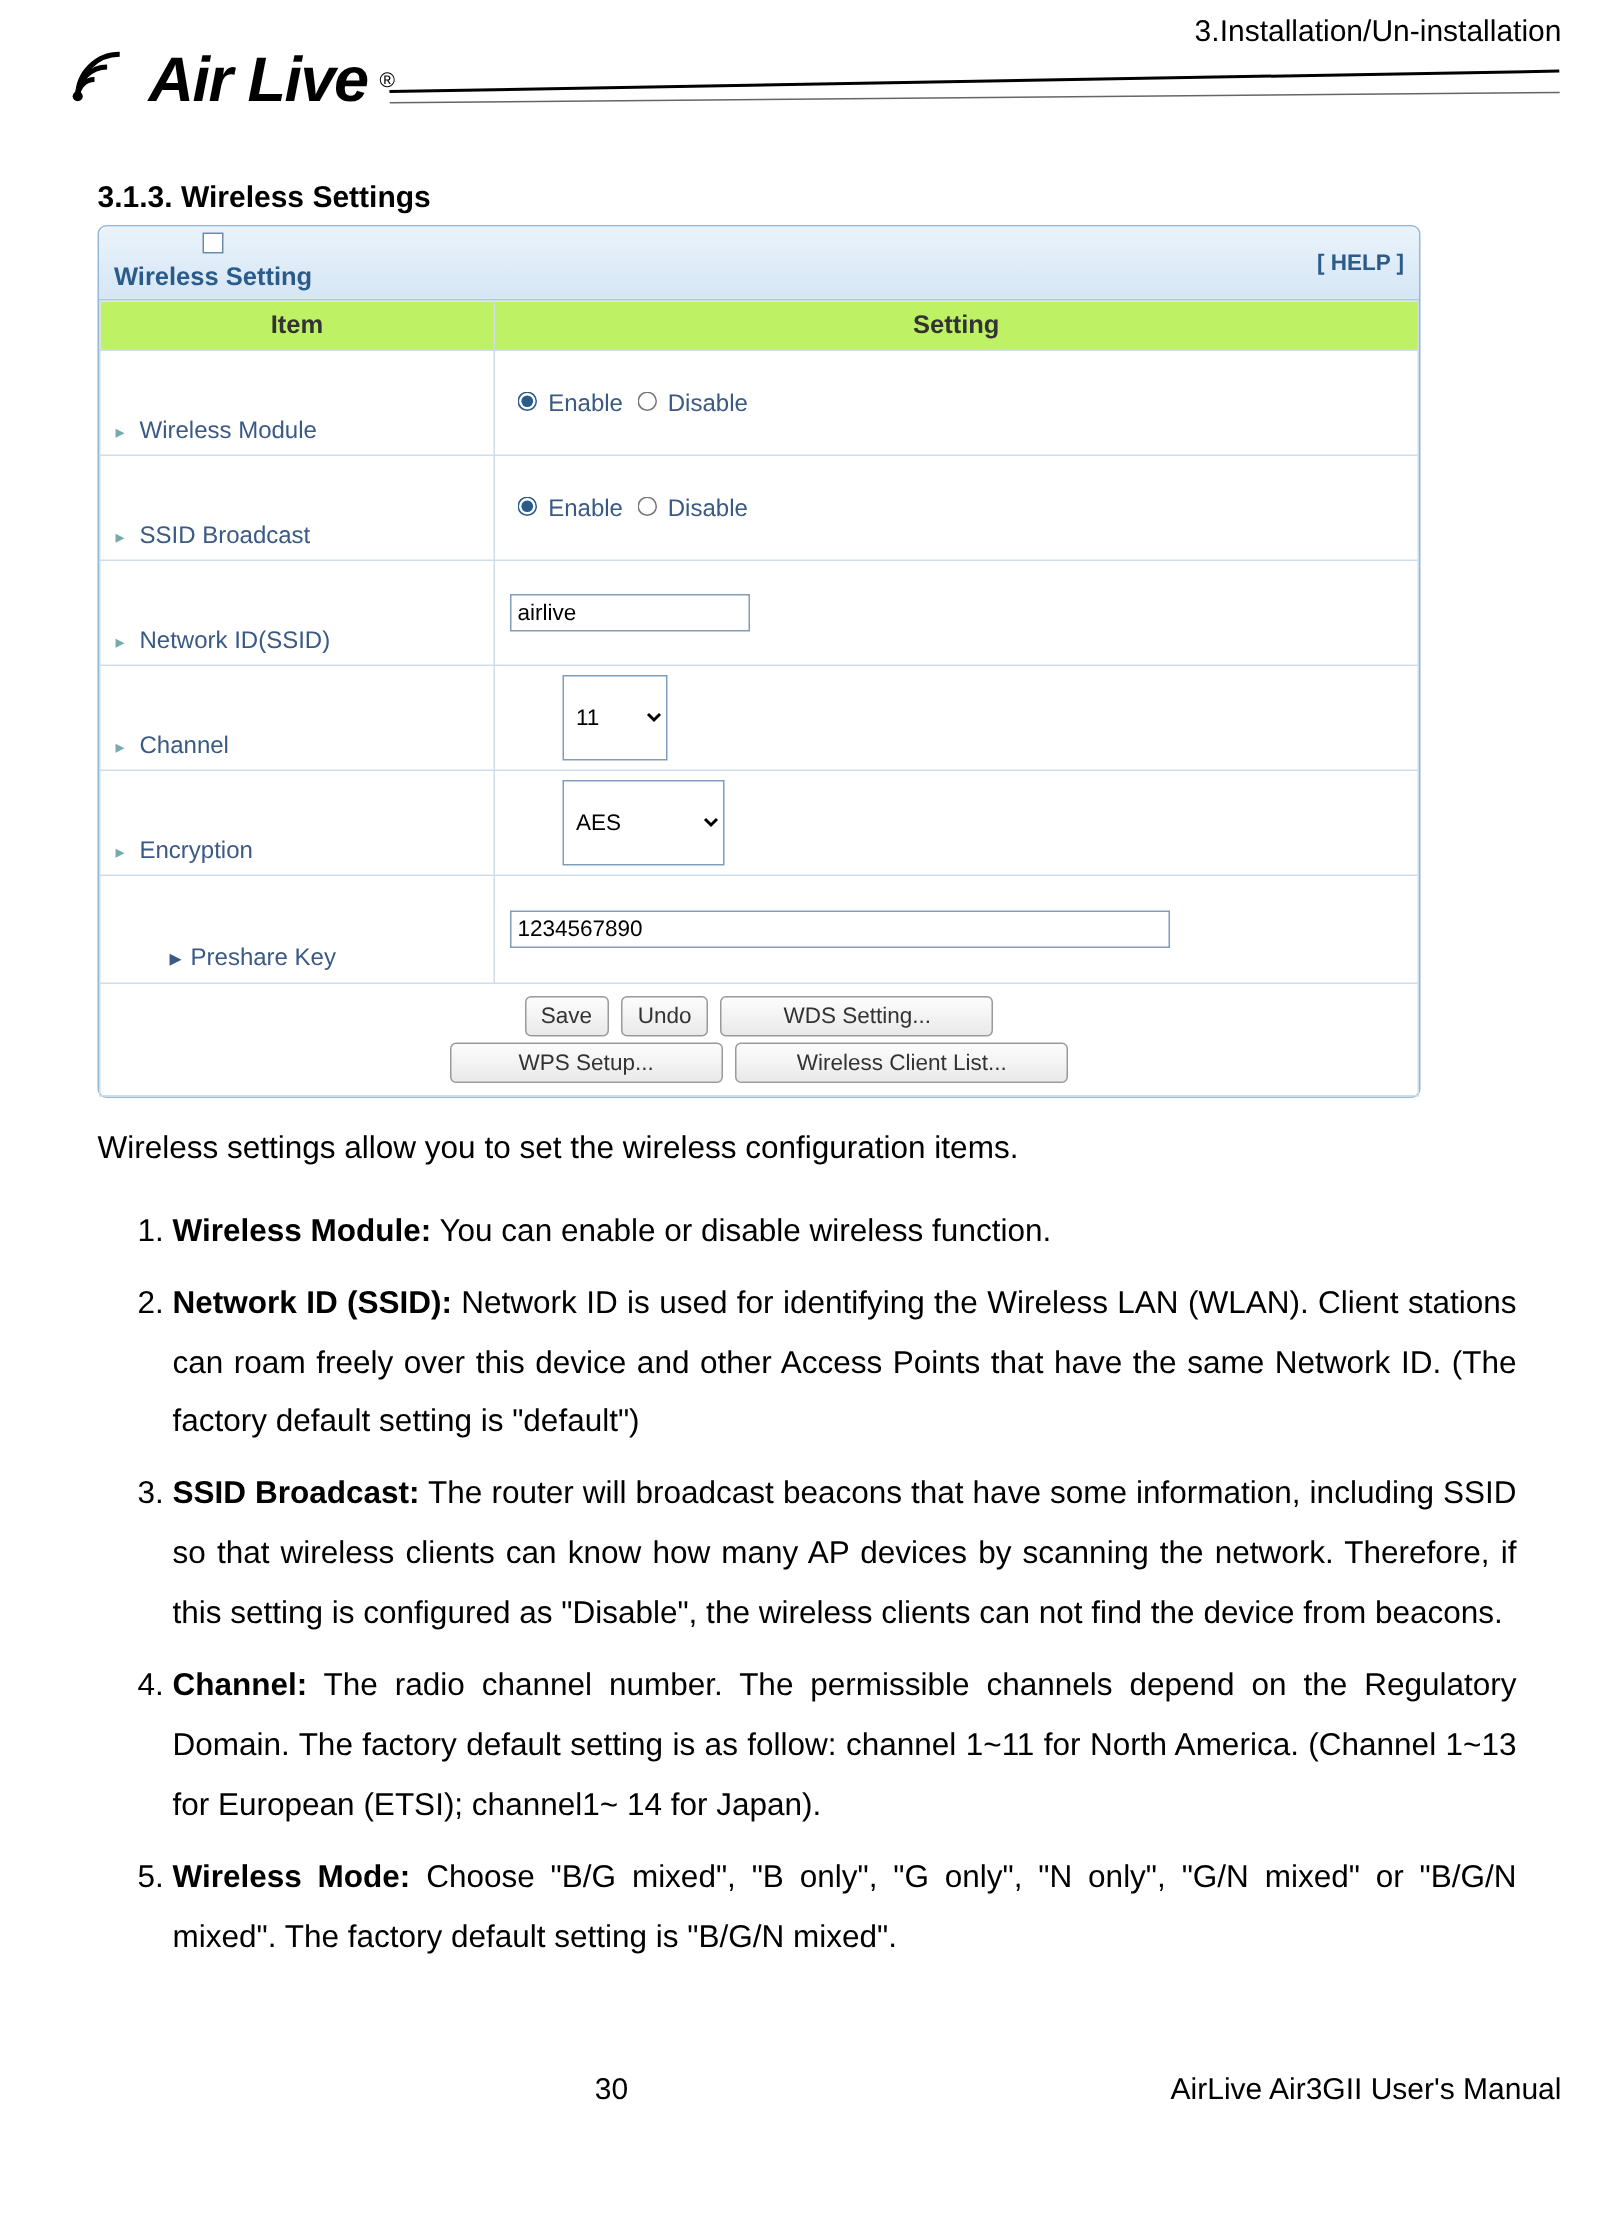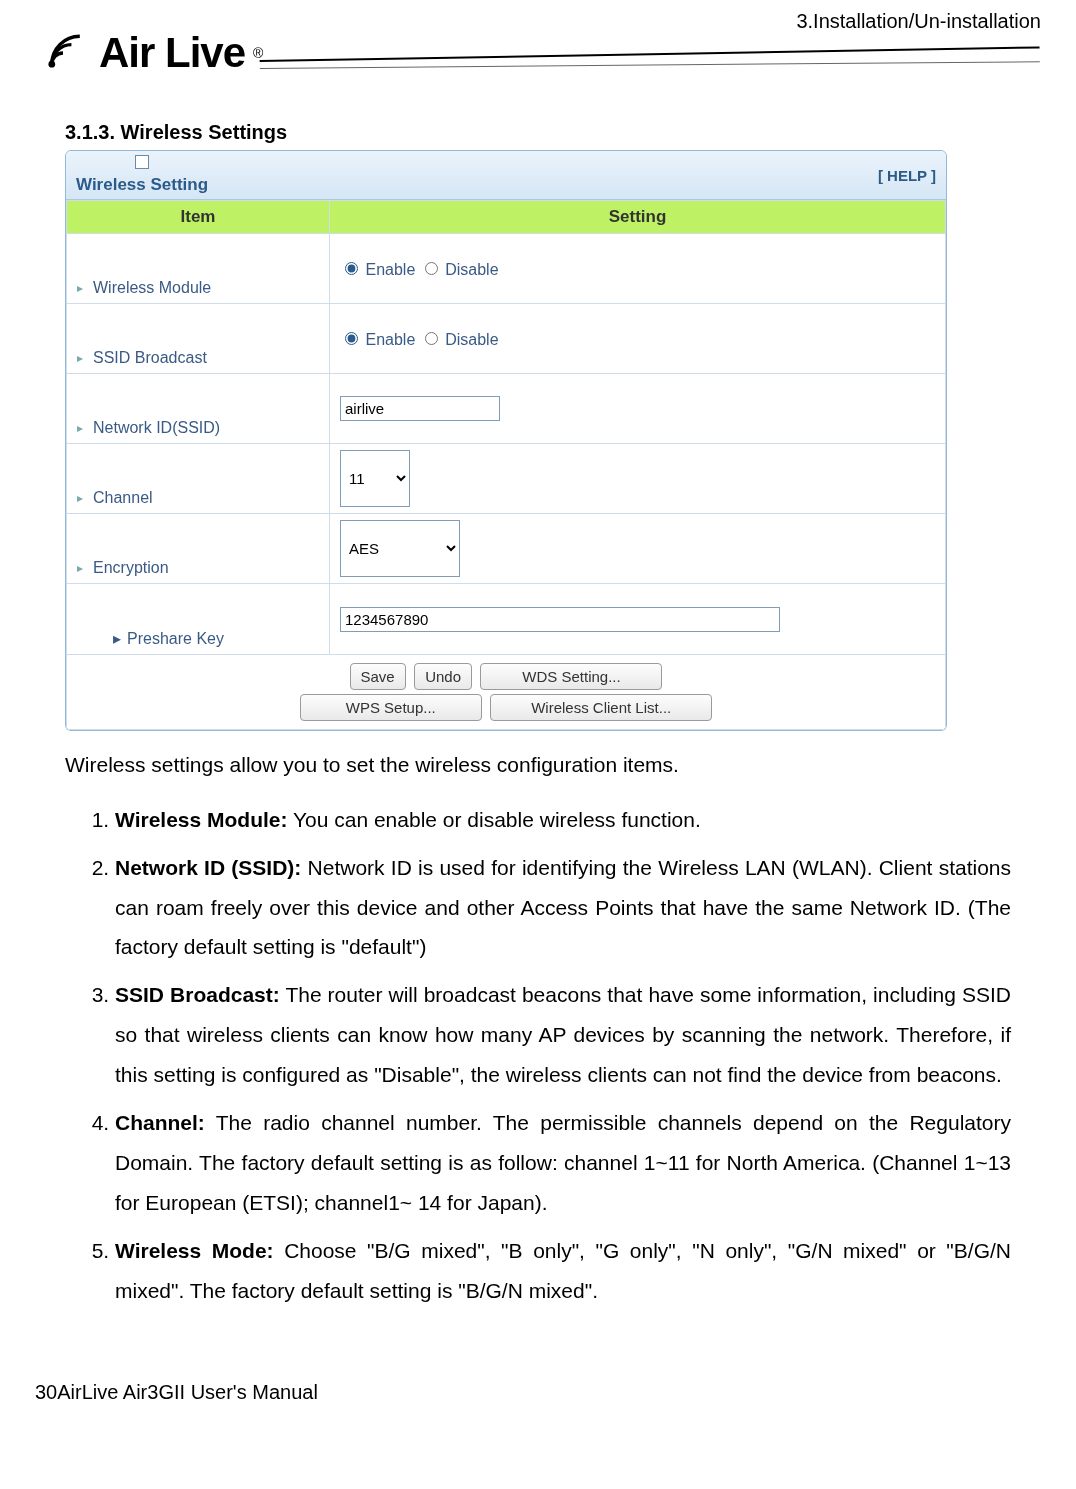--- a/index.html
+++ b/index.html
@@ -22,20 +22,21 @@
   }
   .logo-block {
     display: flex;
     align-items: center;
     gap: 8px;
     margin-top: -8px;
   }
   .logo-text {
     font-size: 42px;
     font-weight: 900;
+    font-style: italic;
     letter-spacing: -1px;
   }
   .logo-reg {
     font-size: 14px;
     vertical-align: top;
   }
   .arc-line {
     position: absolute;
     left: 260px;
     top: 60px;
@@ -134,20 +135,21 @@
     font-size: 15px;
     width: 150px;
     color:#000;
   }
   .selectin {
     border: 1px solid #7f9db9;
     padding: 18px 4px;
     font-size: 15px;
     background:#fff;
     color:#000;
+    margin-left:35px;
   }
   .btnrow td {
     text-align: center;
     padding: 8px;
   }
   .wbtn {
     border: 1px solid #9a9a9a;
     background: linear-gradient(#fdfdfd, #e9e9e9);
     border-radius: 4px;
     padding: 4px 10px;
@@ -165,21 +167,21 @@
   }
   ol.mainlist {
     font-size: 21px;
     line-height: 1.9;
     padding-left: 50px;
     margin-top: 16px;
   }
   ol.mainlist li { margin-bottom: 8px; text-align: justify; }
   .footer {
     display: flex;
-    justify-content: flex-start;
+    justify-content: space-between;
     font-size: 20px;
     padding: 30px 35px 10px 35px;
   }
   .sq-icon {
     width:12px; height:12px; border:1px solid #6a8aa8; display:inline-block; background:#fff;
   }
 </style>
 </head>
 <body>
 
@@ -245,21 +247,21 @@
         <tr>
           <td>
                 <div class="row-label">Channel</div>
               </td>
           <td><select class="selectin" style="width:70px"><option>11</option></select></td>
         </tr>
         <tr>
           <td>
                 <div class="row-label">Encryption</div>
               </td>
-          <td><select class="selectin" style="width:120px"><option>AES</option></select></td>
+          <td><select class="selectin" style="width:108px"><option>AES</option></select></td>
         </tr>
         <tr>
           <td class="indent">
                 <div class="row-label">▸ <span>Preshare Key</span></div>
               </td>
           <td><input class="textin" style="width: 430px;" value="1234567890"></td>
         </tr>
         <tr class="btnrow">
           <td colspan="2">
             <span class="wbtn">Save</span>

